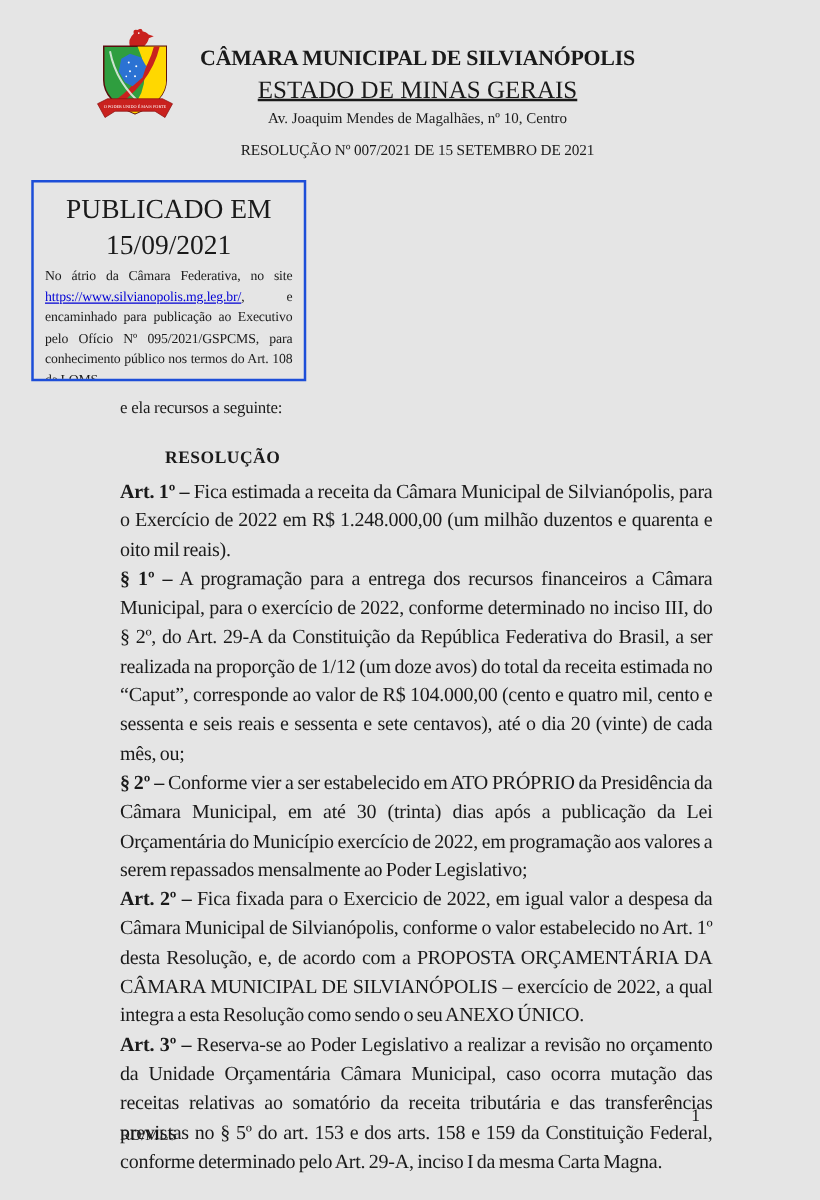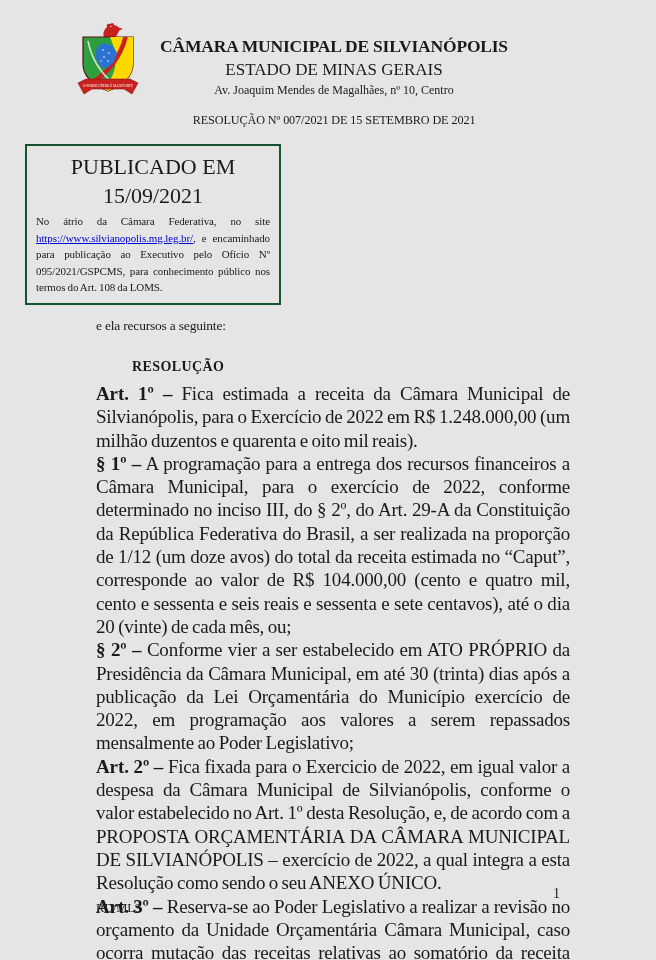--- a/index.html
+++ b/index.html
@@ -16,32 +16,32 @@
   
   .logo {
     position:absolute; left:73px; top:23px;
     width:70px; height:80px;
   }
   .header-text {
     position:absolute; left:96px; top:36px; width:476px;
     text-align:center; line-height:1.2;
   }
   .header-title   { font-size:17.5px; font-weight:bold; letter-spacing:-0.2px; }
-  .header-subtitle{ font-size:17px; margin-top:3px; }
+  .header-subtitle{ font-size:20px; margin-top:3px;text-decoration:underline; }
   .header-address { font-size:12px; margin-top:3px; }
   .resolution-line {
     position:absolute; left:96px; top:113px; width:476px;
     text-align:center; font-size:12.2px; font-weight:normal; letter-spacing:-0.1px;
   }
 
   
   .pub-box {
     position:absolute; left:25px; top:144px;
-    width:256px; height:161px; box-sizing:border-box;
-    border:2px solid #14532d;
+    width:220px; height:161px; box-sizing:border-box;
+    border:2px solid #1d4ed8;
     padding:6px 9px 6px 9px;
     text-align:center; overflow:hidden;
   }
   .pub-title, .pub-date { font-size:22px; line-height:29px; }
   .pub-text {
     margin:3px 0 0 0;
     font-size:11px; line-height:16.6px;
     text-align:justify; word-spacing:-0.5px; letter-spacing:-0.1px;
   }
   .pub-link { color:#0000d4; text-decoration:underline; cursor:pointer; }
@@ -68,21 +68,21 @@
   }
   .resolucao-heading {
     position:absolute; left:132px; top:359px; margin:0;
     font-size:14px; font-weight:bold; letter-spacing:0.4px;
   }
   .body-text {
     position:absolute; left:96px; top:382px; width:474px;
   }
   .article {
     margin:0;
-    font-size:19px; line-height:23.3px;
+    font-size:16px; line-height:23.3px;
     text-align:justify;
     letter-spacing:-0.2px; word-spacing:-1px;
   }
   .article strong { letter-spacing:-0.1px; }
 
   
   .footer-initials {
     position:absolute; left:96px; top:901px;
     font-size:12.5px; letter-spacing:-0.2px;
   }

